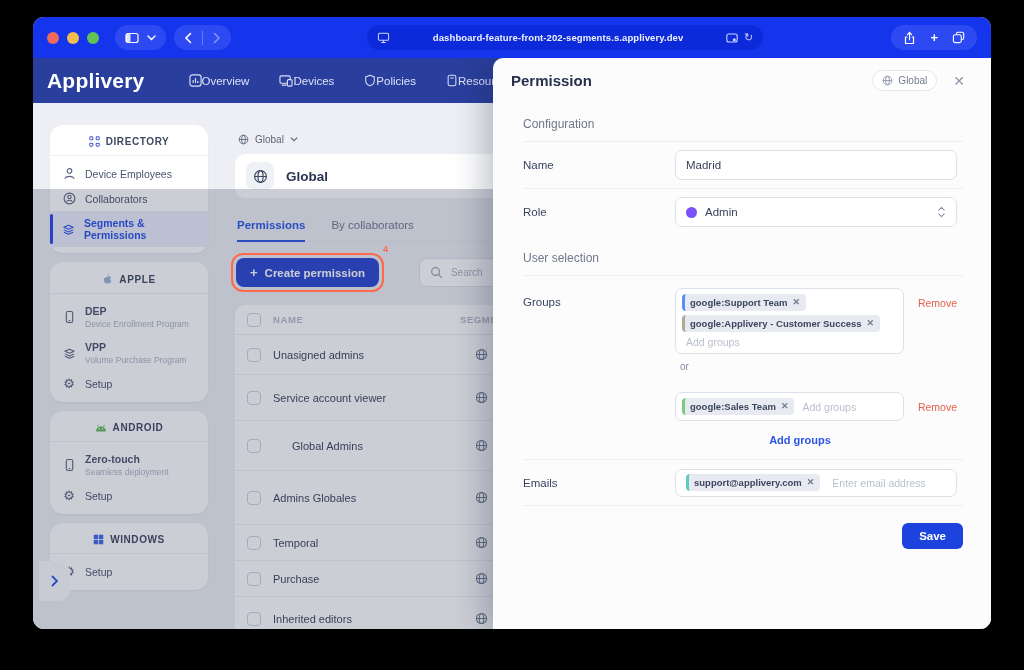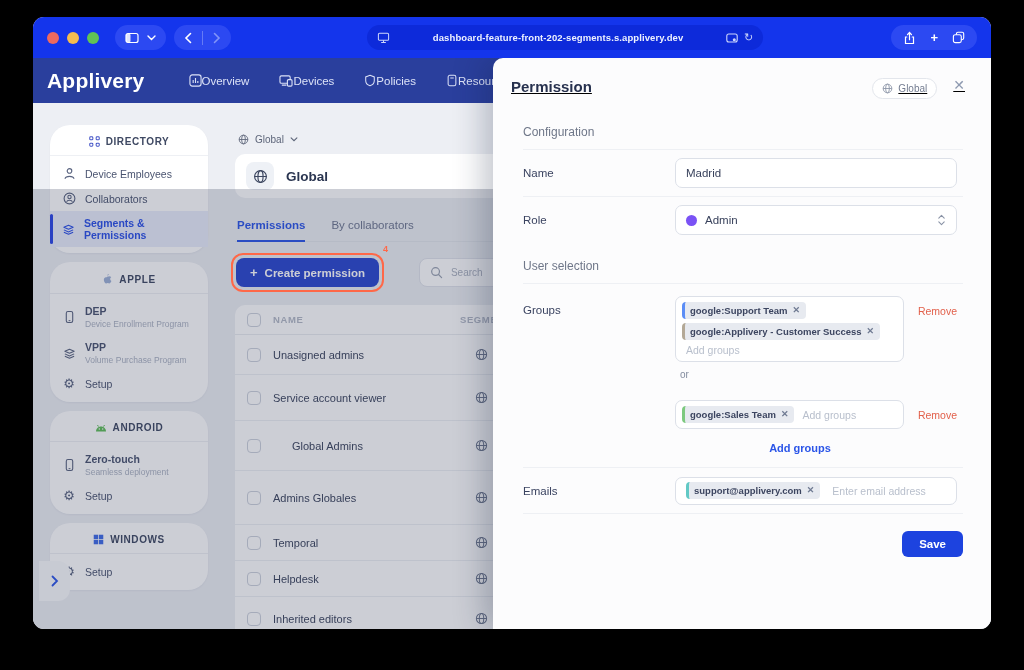--- a/index.html
+++ b/index.html
@@ -25,21 +25,21 @@
   .navbar { position:absolute; left:0; top:41px; width:958px; height:45px; background:#2a3f9d; display:flex; align-items:center; padding:0 12px; color:#fff; }
   .brand { font-size:21px; font-weight:700; letter-spacing:.2px; margin:0 44px 0 2px; }
   .nav-item { display:flex; align-items:center; font-size:11.5px; color:#dce2f7; margin-right:30px; white-space:nowrap; }
 
   
   .app-body { position:absolute; left:0; top:86px; right:0; bottom:0; background:#edeff4; }
   .backdrop { position:absolute; left:0; top:86px; right:0; bottom:0; background:rgba(42,51,80,.24); z-index:40; }
 
   
   .sidebar { position:absolute; left:17px; top:22px; width:158px; }
-  .side-card { background:#fff; border-radius:20px; padding:8px 0 6px; margin-bottom:9px; box-shadow:0 1px 2px rgba(25,35,65,.05); }
+  .side-card { background:#fff; border-radius:13px; padding:8px 0 6px; margin-bottom:9px; box-shadow:0 1px 2px rgba(25,35,65,.05); }
   .side-head { display:flex; justify-content:center; align-items:center; gap:6px; font-size:10px; font-weight:700; color:#3f4963; letter-spacing:.6px; padding:3px 0 8px; border-bottom:1px solid #eef0f4; margin-bottom:5px; }
   .side-item { display:flex; align-items:center; gap:9px; padding:6px 12px; font-size:10.5px; color:#4a5470; position:relative; }
   .side-item .ico { width:14px; display:flex; justify-content:center; color:#5a6480; }
   .side-item .txt b { font-weight:600; }
   .side-item .sub { font-size:8.5px; color:#abb2c2; margin-top:2px; }
   .side-item.active { background:#e9edfc; color:#2b50e8; }
   .side-item.active .ico { color:#2b50e8; }
   .side-item.active::before { content:''; position:absolute; left:0; top:3px; bottom:3px; width:3px; background:#2b46e8; border-radius:2px; }
   .gear-glyph { font-size:13px; line-height:1; }
   .collapse-tab { position:absolute; left:6px; top:458px; width:31px; height:40px; background:#fafbfd; border-radius:0 12px 12px 0; display:flex; align-items:center; justify-content:center; color:#2b55e8; }
@@ -61,21 +61,21 @@
   .search-ph { font-size:10px; color:#aab1bf;text-align:center; }
   .table-card { margin-top:18px; background:#fff; border-radius:10px 10px 0 0; width:430px; padding-bottom:26px; }
   .t-head { height:30px; display:flex; align-items:center; padding:0 12px; color:#b3b9c6; font-size:9.5px; font-weight:600; letter-spacing:.6px; border-bottom:1px solid #e9ebf0; position:relative; }
   .t-col2 { position:absolute; left:225px; }
   .t-row { height:40px; display:flex; align-items:center; padding:0 12px; border-bottom:1px solid #edeff3; font-size:11px; color:#3c455e; position:relative; }
   .checkbox { width:14px; height:14px; border:1.5px solid #ccd1dc; border-radius:4px; background:#fff; margin-right:12px; flex:0 0 auto; }
   .row-globe { position:absolute; left:240px; color:#707a90; }
 
   
   .panel { position:absolute; left:460px; top:41px; width:498px; height:571px; background:#fcfcfd; z-index:50; box-shadow:-10px 0 30px rgba(20,30,60,.25); border-top-left-radius:10px; }
-  .panel-header { display:flex; align-items:flex-start; padding:20px 26px 8px 18px;text-decoration:underline; }
+  .panel-header { display:flex; align-items:center; padding:12px 26px 8px 18px; }
   .panel-title { font-size:15px; font-weight:600; color:#27314e; }
   .scope-badge { margin-left:auto; height:21px; border:1px solid #e3e6ec; border-radius:11px; background:#fff; display:flex; align-items:center; gap:5px; padding:0 9px; font-size:10px; color:#737c90; }
   .close-btn { margin-left:16px; color:#8d99b0; font-size:14px; line-height:1; }
   .panel-body { padding:18px 28px 0 30px; }
   .section-heading { font-size:12px; color:#6f7789; margin-bottom:10px; }
   .frow { display:flex; align-items:center; min-height:47px; border-top:1px solid #eef0f4; }
   .frow-label { width:152px; font-size:11.5px; color:#3a4360; flex:0 0 auto; }
   .input { height:30px; width:282px; border:1px solid #dce0e8; border-radius:7px; background:#fff; font-size:11.5px; color:#39425c; padding:0 10px; display:flex; align-items:center; gap:8px; }
   .role-dot { width:11px; height:11px; border-radius:50%; }
   .stepper { margin-left:auto; color:#8a93a6; }
@@ -459,21 +459,21 @@
           <span class="row-globe">
               <svg width="13" height="13" viewBox="0 0 14 14">
                 <circle cx="7" cy="7" r="5.5" fill="none" stroke="#707a90" stroke-width="1.1"></circle>
                 <ellipse cx="7" cy="7" rx="2.4" ry="5.5" fill="none" stroke="#707a90" stroke-width="1.1"></ellipse>
                 <line x1="1.5" y1="7" x2="12.5" y2="7" stroke="#707a90" stroke-width="1.1"></line>
               </svg>
             </span>
         </div>
         <div class="t-row" style="height:36px;">
           <span class="checkbox"></span>
-          <span>Helpdesk</span>
+          <span>Purchase</span>
           <span class="row-globe">
               <svg width="13" height="13" viewBox="0 0 14 14">
                 <circle cx="7" cy="7" r="5.5" fill="none" stroke="#707a90" stroke-width="1.1"></circle>
                 <ellipse cx="7" cy="7" rx="2.4" ry="5.5" fill="none" stroke="#707a90" stroke-width="1.1"></ellipse>
                 <line x1="1.5" y1="7" x2="12.5" y2="7" stroke="#707a90" stroke-width="1.1"></line>
               </svg>
             </span>
         </div>
         <div class="t-row" style="height:44px;">
           <span class="checkbox"></span>

